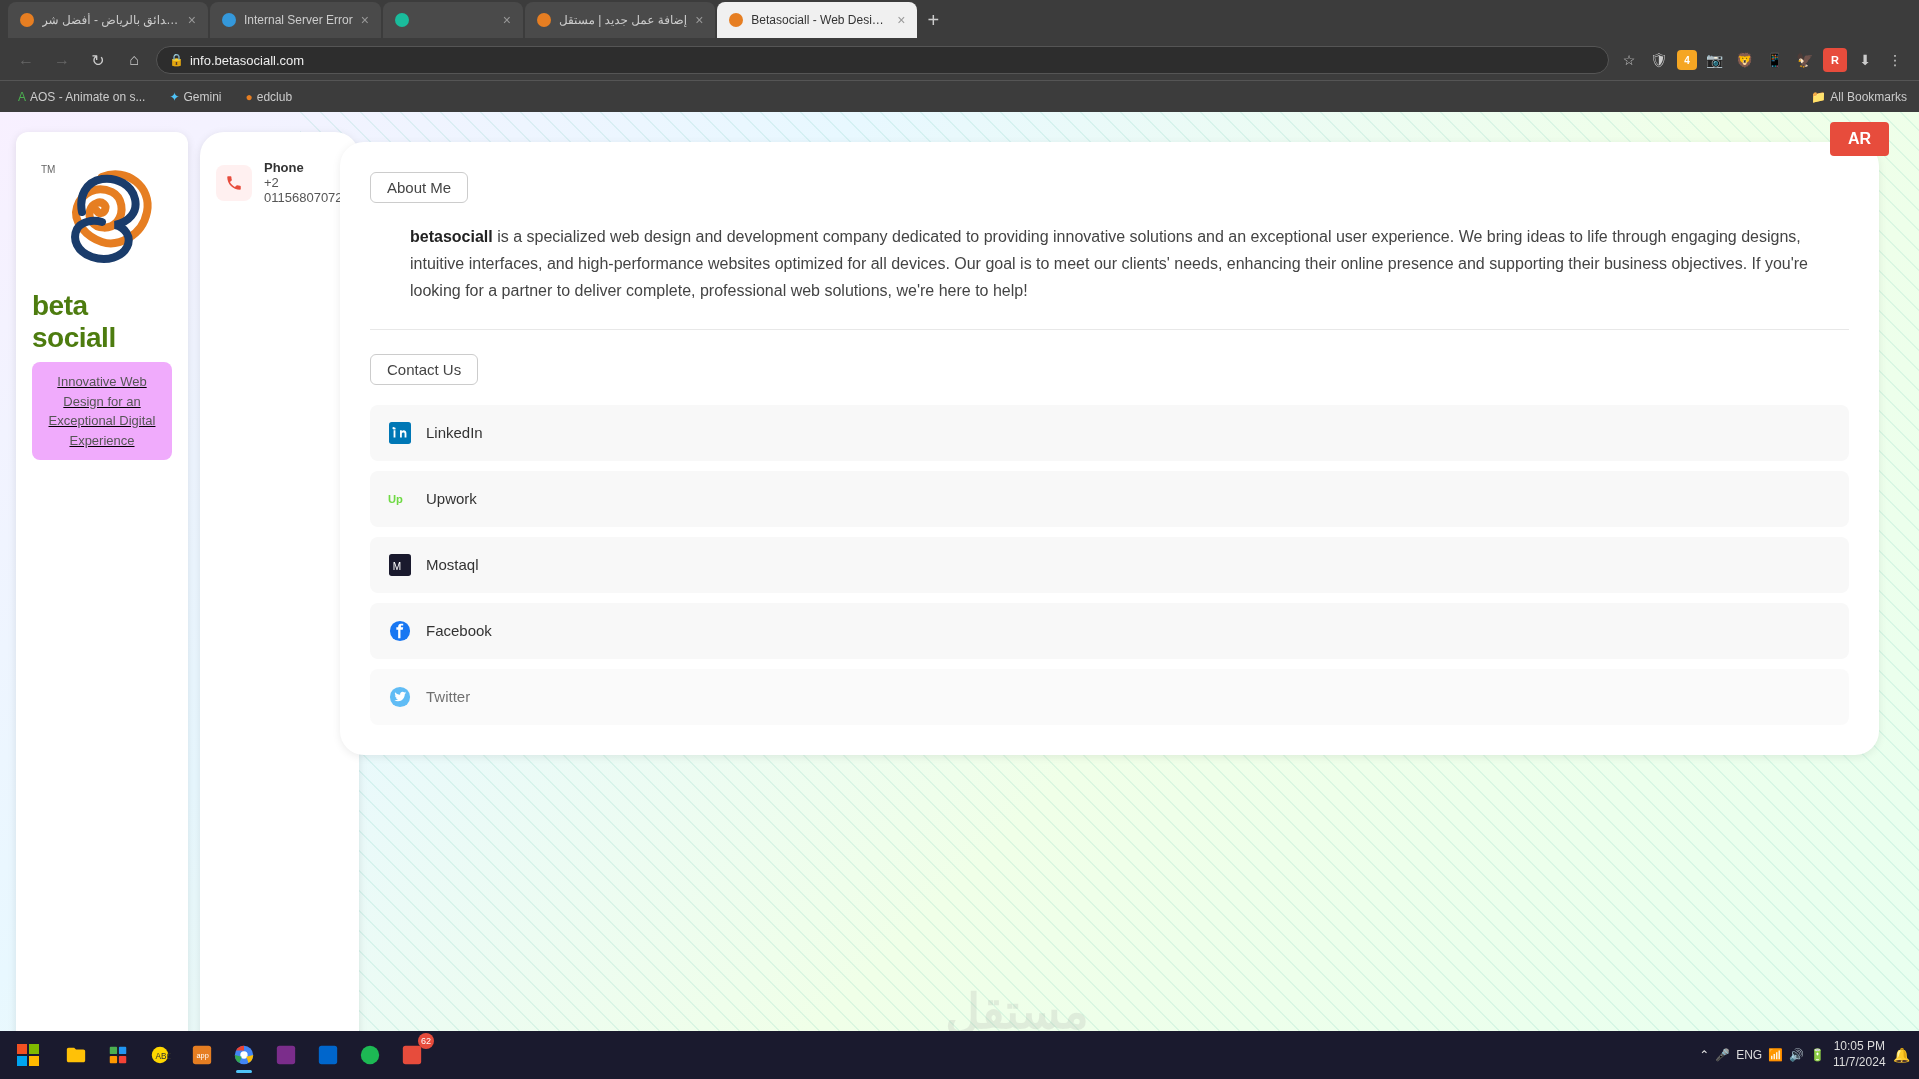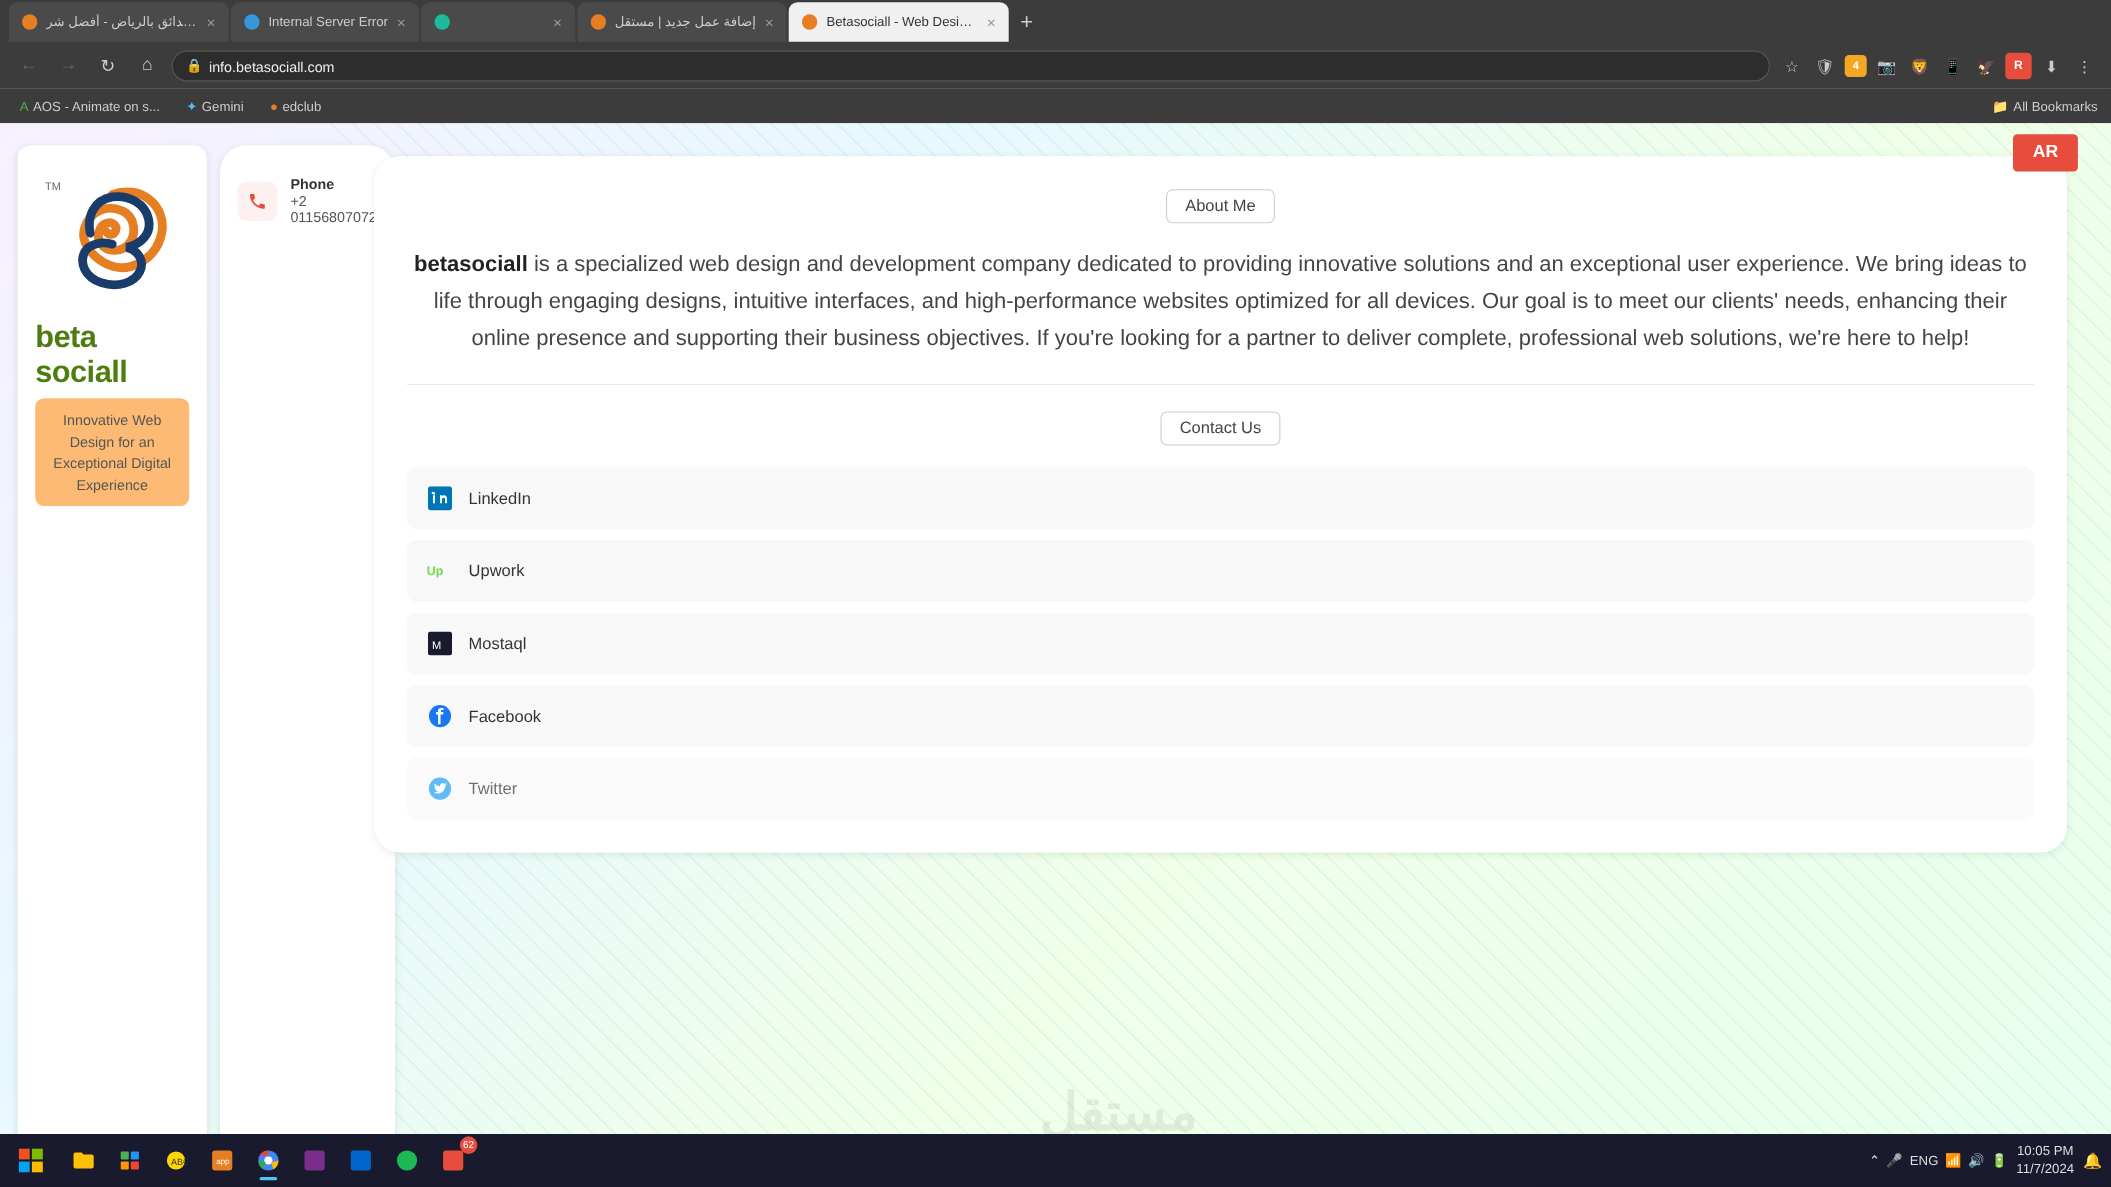--- a/index.html
+++ b/index.html
@@ -46,40 +46,40 @@
     
     .ar-btn { position: absolute; top: 10px; right: 30px; background: #e74c3c; color: white; font-weight: bold; padding: 8px 18px; border-radius: 4px; font-size: 16px; cursor: pointer; z-index: 10; }
 
     
     .sidebar { width: 300px; min-width: 300px; background: transparent; padding: 20px 16px; display: flex; flex-direction: row; gap: 12px; z-index: 2; }
 
     .profile-card { background: white; border-radius: 12px; padding: 20px 16px; display: flex; flex-direction: column; align-items: center; gap: 8px; box-shadow: 0 2px 8px rgba(0,0,0,0.1); }
     .logo-container { width: 140px; height: 130px; display: flex; align-items: center; justify-content: center; }
     .logo-svg { width: 130px; height: 120px; }
     .brand-name { font-size: 28px; font-weight: 700; color: #4d7c0f; letter-spacing: -0.5px; }
-    .tagline-box { background: #fdba74; border-radius: 8px; padding: 10px 16px; text-align: center; }
+    .tagline-box { background: #f0abfc; border-radius: 8px; padding: 10px 16px; text-align: center; text-decoration: underline; }
     .tagline { font-size: 13px; color: #555; text-align: center; line-height: 1.5; }
 
     .contact-info-card { background: white; border-radius: 24px; padding: 16px; box-shadow: 0 2px 8px rgba(0,0,0,0.1); display: flex; flex-direction: column; gap: 0; }
     .contact-row { display: flex; align-items: center; gap: 12px; padding: 12px 0; border-bottom: 1px solid #f0f0f0; }
     .contact-row:last-child { border-bottom: none; }
     .contact-icon-wrap { width: 36px; height: 36px; border-radius: 8px; background: #fff; display: flex; align-items: center; justify-content: center; flex-shrink: 0; }
     .contact-icon-wrap.phone { background: #fff0f0; }
     .contact-icon-wrap.email { background: #e8f8e8; }
     .contact-icon-wrap.location { background: #fff0f0; }
     .contact-details { display: flex; flex-direction: column; }
     .contact-label { font-size: 13px; font-weight: 600; color: #333; }
     .contact-value { font-size: 13px; color: #555; }
 
     
     .main-content { flex: 1; padding: 30px 40px; background: transparent; z-index: 2; overflow-y: auto; }
-    .content-card { background: white; border-radius: 24px; padding: 30px; box-shadow: 0 2px 8px rgba(0,0,0,0.08); text-align: center; }
+    .content-card { background: white; border-radius: 24px; padding: 30px; box-shadow: 0 2px 8px rgba(0,0,0,0.08); }
 
     .section-badge { display: inline-block; border: 1px solid #ccc; border-radius: 6px; padding: 6px 16px; font-size: 15px; color: #444; margin-bottom: 20px; }
-    .about-text { font-size: 20px; color: #444; line-height: 1.7; }
+    .about-text { font-size: 16px; color: #444; line-height: 1.7; margin-left: 40px; }
     .about-text strong { font-weight: 700; color: #222; }
 
     .divider { height: 1px; background: #e8e8e8; margin: 24px 0; }
 
     .contact-section-badge { display: inline-block; border: 1px solid #ccc; border-radius: 6px; padding: 6px 16px; font-size: 15px; color: #444; margin-bottom: 20px; }
 
     .social-links { display: flex; flex-direction: column; gap: 10px; }
     .social-link-item { display: flex; align-items: center; gap: 12px; background: #f8f8f8; border-radius: 8px; padding: 14px 16px; cursor: pointer; transition: background 0.2s; }
     .social-icon { width: 28px; height: 28px; display: flex; align-items: center; justify-content: center; flex-shrink: 0; }
     .social-name { font-size: 15px; color: #333; }

